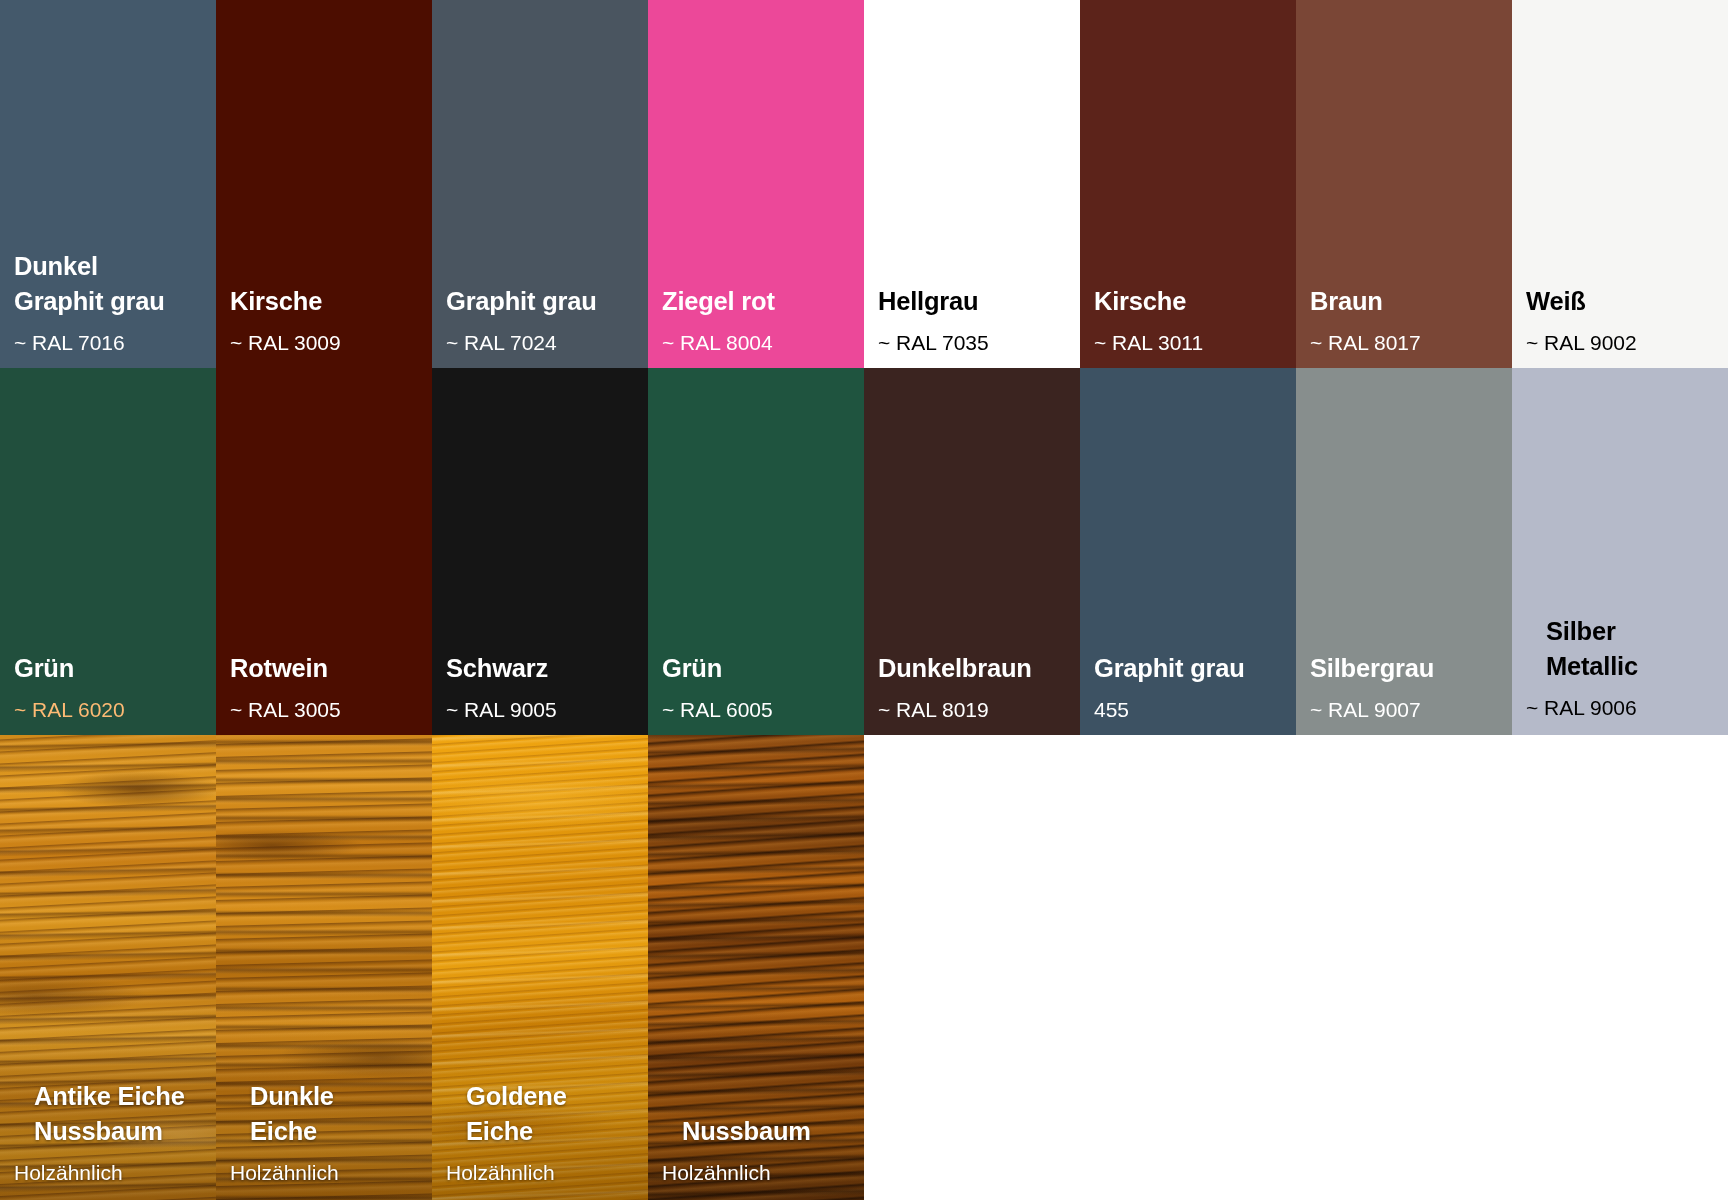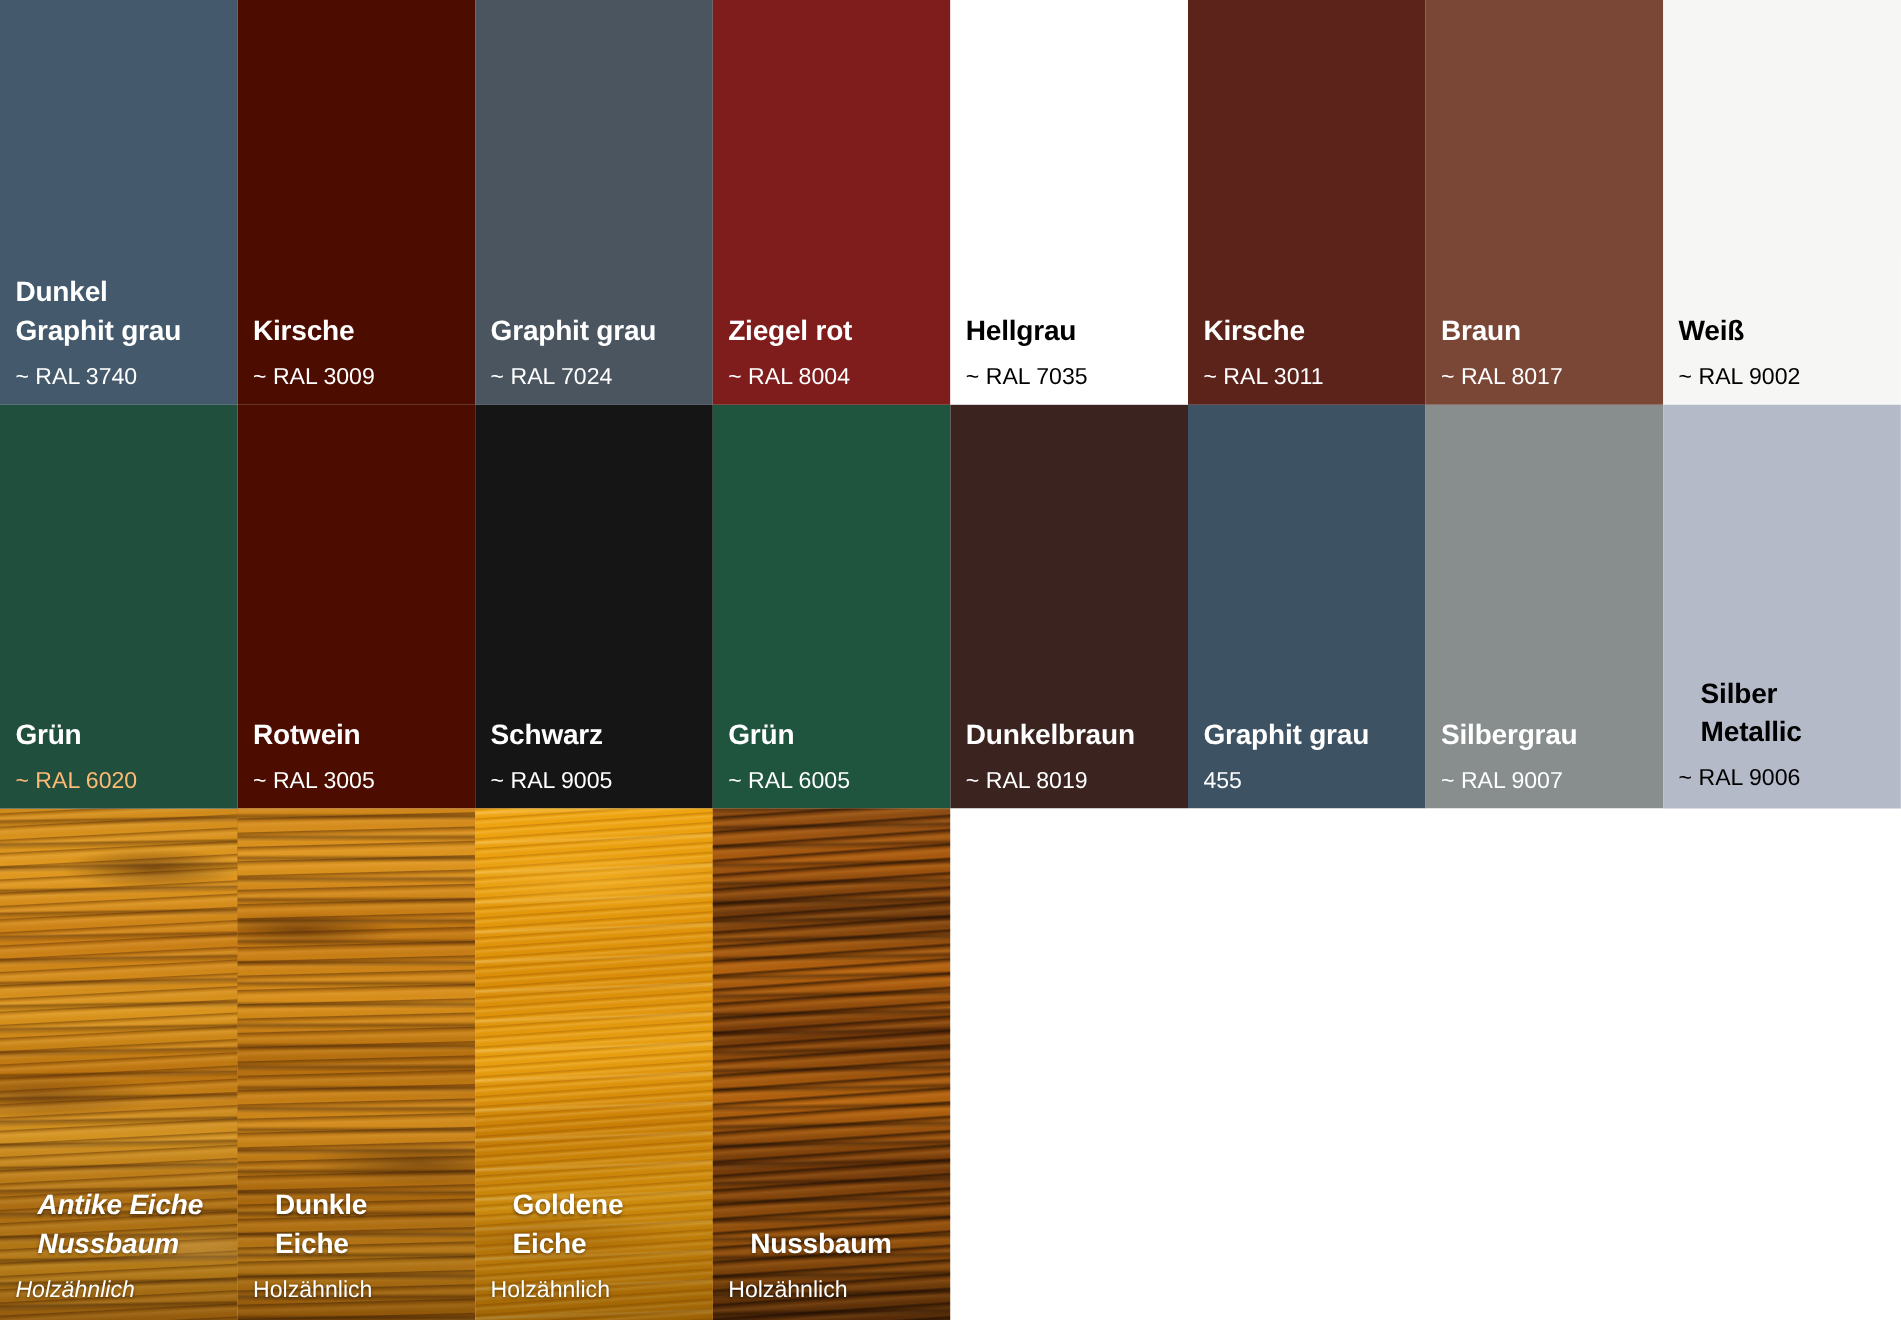--- a/index.html
+++ b/index.html
@@ -140,31 +140,31 @@
   }
   .txt-shadow{text-shadow:0 1px 3px rgba(0,0,0,.45);}
 </style>
 </head>
 <body>
 
 <div id="palette">
     <div class="swatch" style="background: rgb(68, 89, 107);">
       <div class="sw-label" style="color: rgb(255, 255, 255);">Dunkel
 Graphit grau</div>
-      <div class="sw-code" style="color: rgb(255, 255, 255);">~ RAL 3740</div>
+      <div class="sw-code" style="color: rgb(255, 255, 255);">~ RAL 7016</div>
     </div>
     <div class="swatch" style="background: rgb(76, 13, 0);">
       <div class="sw-label" style="color: rgb(255, 255, 255);">Kirsche</div>
       <div class="sw-code" style="color: rgb(255, 255, 255);">~ RAL 3009</div>
     </div>
     <div class="swatch" style="background: rgb(74, 85, 96);">
       <div class="sw-label" style="color: rgb(255, 255, 255);">Graphit grau</div>
       <div class="sw-code" style="color: rgb(255, 255, 255);">~ RAL 7024</div>
     </div>
-    <div class="swatch" style="background: #7f1d1d;">
+    <div class="swatch" style="background: #ec4899;">
       <div class="sw-label" style="color: rgb(255, 255, 255);">Ziegel rot</div>
       <div class="sw-code" style="color: rgb(255, 255, 255);">~ RAL 8004</div>
     </div>
     <div class="swatch" style="background: rgb(255, 255, 255);">
       <div class="sw-label" style="color: rgb(0, 0, 0); margin-top: 28px;">Hellgrau</div>
       <div class="sw-code" style="color: rgb(0, 0, 0);">~ RAL 7035</div>
     </div>
     <div class="swatch" style="background: rgb(92, 35, 26);">
       <div class="sw-label" style="color: rgb(255, 255, 255);">Kirsche</div>
       <div class="sw-code" style="color: rgb(255, 255, 255);">~ RAL 3011</div>
@@ -203,21 +203,21 @@
     </div>
     <div class="swatch" style="background: rgb(135, 142, 141);">
       <div class="sw-label" style="color: rgb(255, 255, 255);">Silbergrau</div>
       <div class="sw-code" style="color: rgb(255, 255, 255);">~ RAL 9007</div>
     </div>
     <div class="swatch row3" style="background: rgb(181, 186, 201);">
       <div class="sw-label" style="color: rgb(0, 0, 0);">Silber
 Metallic</div>
       <div class="sw-code" style="color: rgb(0, 0, 0);">~ RAL 9006</div>
     </div>
-    <div class="swatch row3" style="background: #0c4a6e; font-style: italic;">
+    <div class="swatch row3" style="background: #ec4899;">
       <div class="wood wood-antik">
         <div class="grain-a"></div>
         <div class="grain-b"></div>
         <div class="grain-c"></div>
       </div>
       <div class="wood-shade"></div>
       <div class="sw-label txt-shadow" style="color: rgb(255, 255, 255);">Antike Eiche
 Nussbaum</div>
       <div class="sw-code txt-shadow" style="color: rgb(255, 255, 255);">Holzähnlich</div>
     </div>

